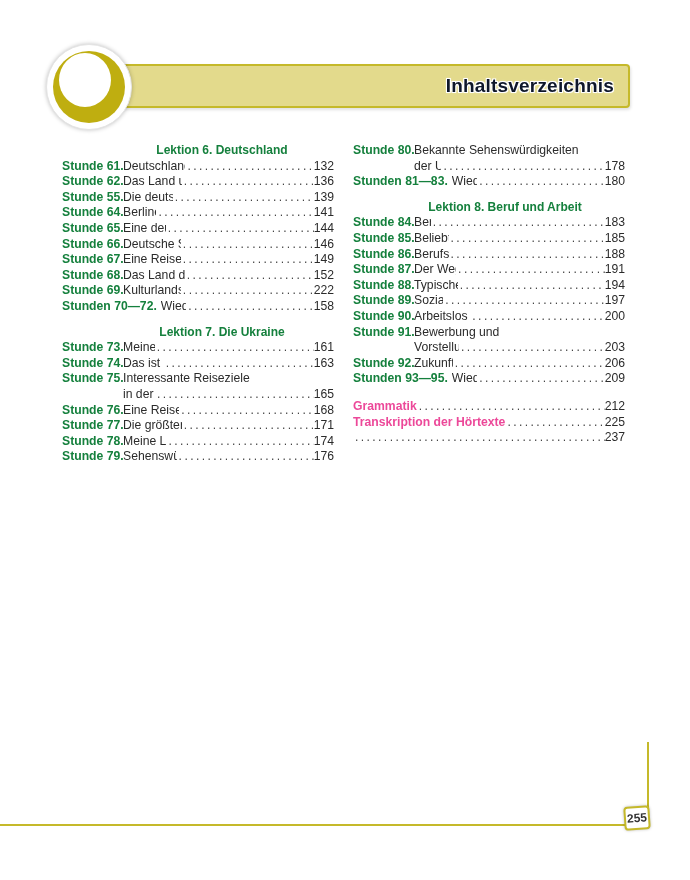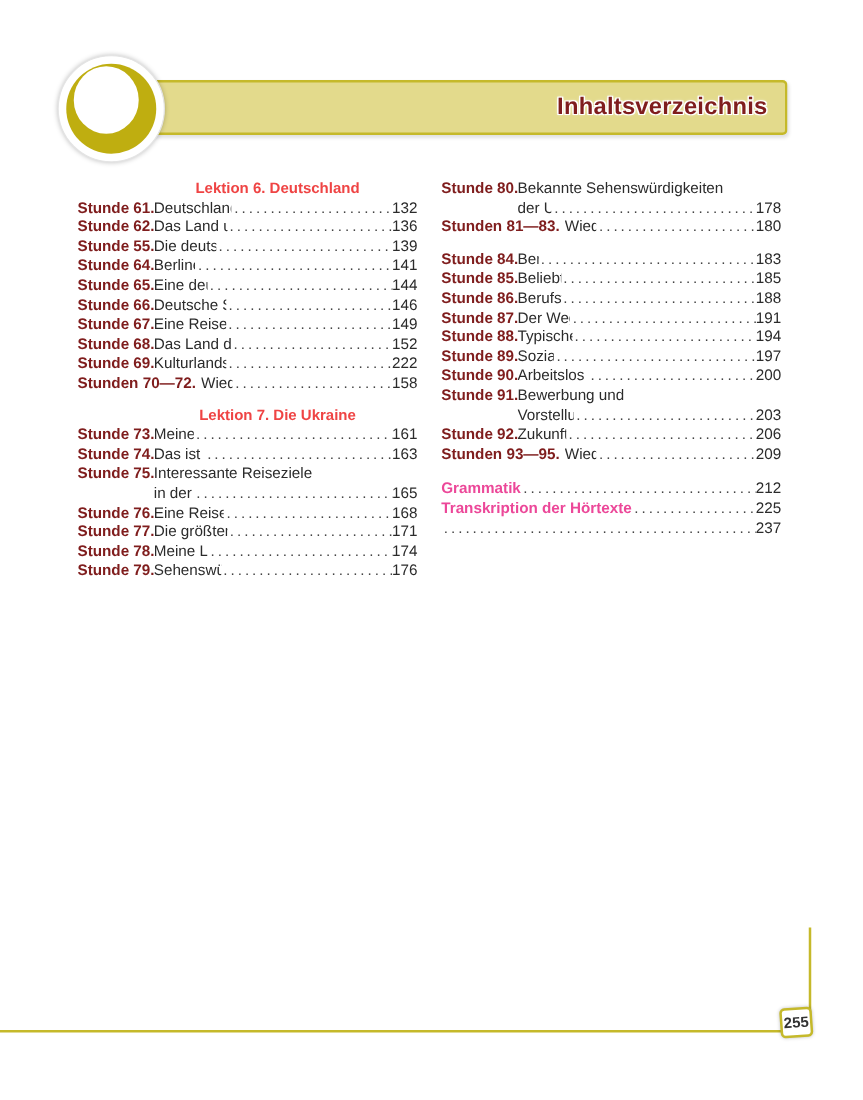--- a/index.html
+++ b/index.html
@@ -3,41 +3,41 @@
   <meta charset="utf-8">
   <style>
     html, body { margin: 0; padding: 0; background: #ffffff; }
     body { width: 690px; height: 880px; position: relative; overflow: hidden;
       font-family: "Liberation Sans", "DejaVu Sans", sans-serif; color: #2b2b2b; }
 
     .header-bar { position: absolute; left: 96px; top: 64px; width: 534px; height: 44px;
       background: #e3da8c; border: 2px solid #c5b92a; border-left: none; border-radius: 0 4px 4px 0;
       box-sizing: border-box; box-shadow: 1px 2px 3px rgba(0,0,0,0.12); }
     .header-title { position: absolute; right: 14px; top: 9px; font-size: 19px; font-weight: bold;
-      color: #7f1d1d; letter-spacing: 0.2px;
+      color: #0f172a; letter-spacing: 0.2px;
       text-shadow: 1px 1px 0 #fff, -1px -1px 0 #fff, 1px -1px 0 #fff, -1px 1px 0 #fff, 0 0 3px #fff; }
 
     .logo-ring { position: absolute; left: 46px; top: 44px; width: 84px; height: 84px; border-radius: 50%;
       background: #ffffff; box-shadow: 0 0 4px rgba(0,0,0,0.25); border: 1px solid #e4e4e4; }
     .logo-moon { position: absolute; left: 6px; top: 6px; width: 72px; height: 72px; border-radius: 50%;
       background: #bfae10; overflow: hidden; }
     .logo-moon-hole { position: absolute; left: 6px; top: 2px; width: 52px; height: 54px; border-radius: 50%;
       background: #ffffff; }
 
     .col { position: absolute; top: 143px; font-size: 12.2px; line-height: 15.6px; }
     .col-left { left: 62px; width: 272px; }
     .col-right { left: 353px; width: 272px; }
 
-    .lektion { text-align: center; font-weight: bold; color: #ef4444; font-size: 12px; }
+    .lektion { text-align: center; font-weight: bold; color: #15803d; font-size: 12px; }
     .lektion.left { padding-left: 48px; }
     .lektion.right { padding-left: 32px; }
     .gap { height: 10px; }
 
     .row { display: flex; align-items: baseline; white-space: nowrap; }
-    .label { font-weight: bold; color: #7f1d1d; flex: 0 0 auto; }
+    .label { font-weight: bold; color: #15803d; flex: 0 0 auto; }
     .label.w61 { width: 61px; }
     .label.wide { width: auto; margin-right: 4px; }
     .title { flex: 0 1 auto; overflow: hidden; }
     .dots { flex: 1 1 auto; overflow: hidden; color: #444; letter-spacing: 1.4px; padding: 0 2px; }
     .dots::before { content: ". . . . . . . . . . . . . . . . . . . . . . . . . . . . . . . . . . . . . . . . . . . . . . . . . . . . . . . . . . . . . . . ."; letter-spacing: -0.5px; }
     .page { flex: 0 0 auto; text-align: right; }
     .cont { padding-left: 61px; }
 
     .extra-label { font-weight: bold; color: #ec4899; }
 
@@ -187,20 +187,21 @@
         <span class="page">178</span>
       </div>
       <div class="row">
         <span class="label wide">Stunden 81—83.</span>
         <span class="title">Wiederholung</span>
         <span class="dots"></span>
         <span class="page">180</span>
       </div>
     </div>
   <div class="gap"></div>
+  <div class="lektion right">Lektion 8. Beruf und Arbeit</div>
   <div id="right-s0">
       <div class="row">
         <span class="label w61">Stunde 84.</span>
         <span class="title">Berufe</span>
         <span class="dots"></span>
         <span class="page">183</span>
       </div>
       <div class="row">
         <span class="label w61">Stunde 85.</span>
         <span class="title">Beliebte Berufe</span>

